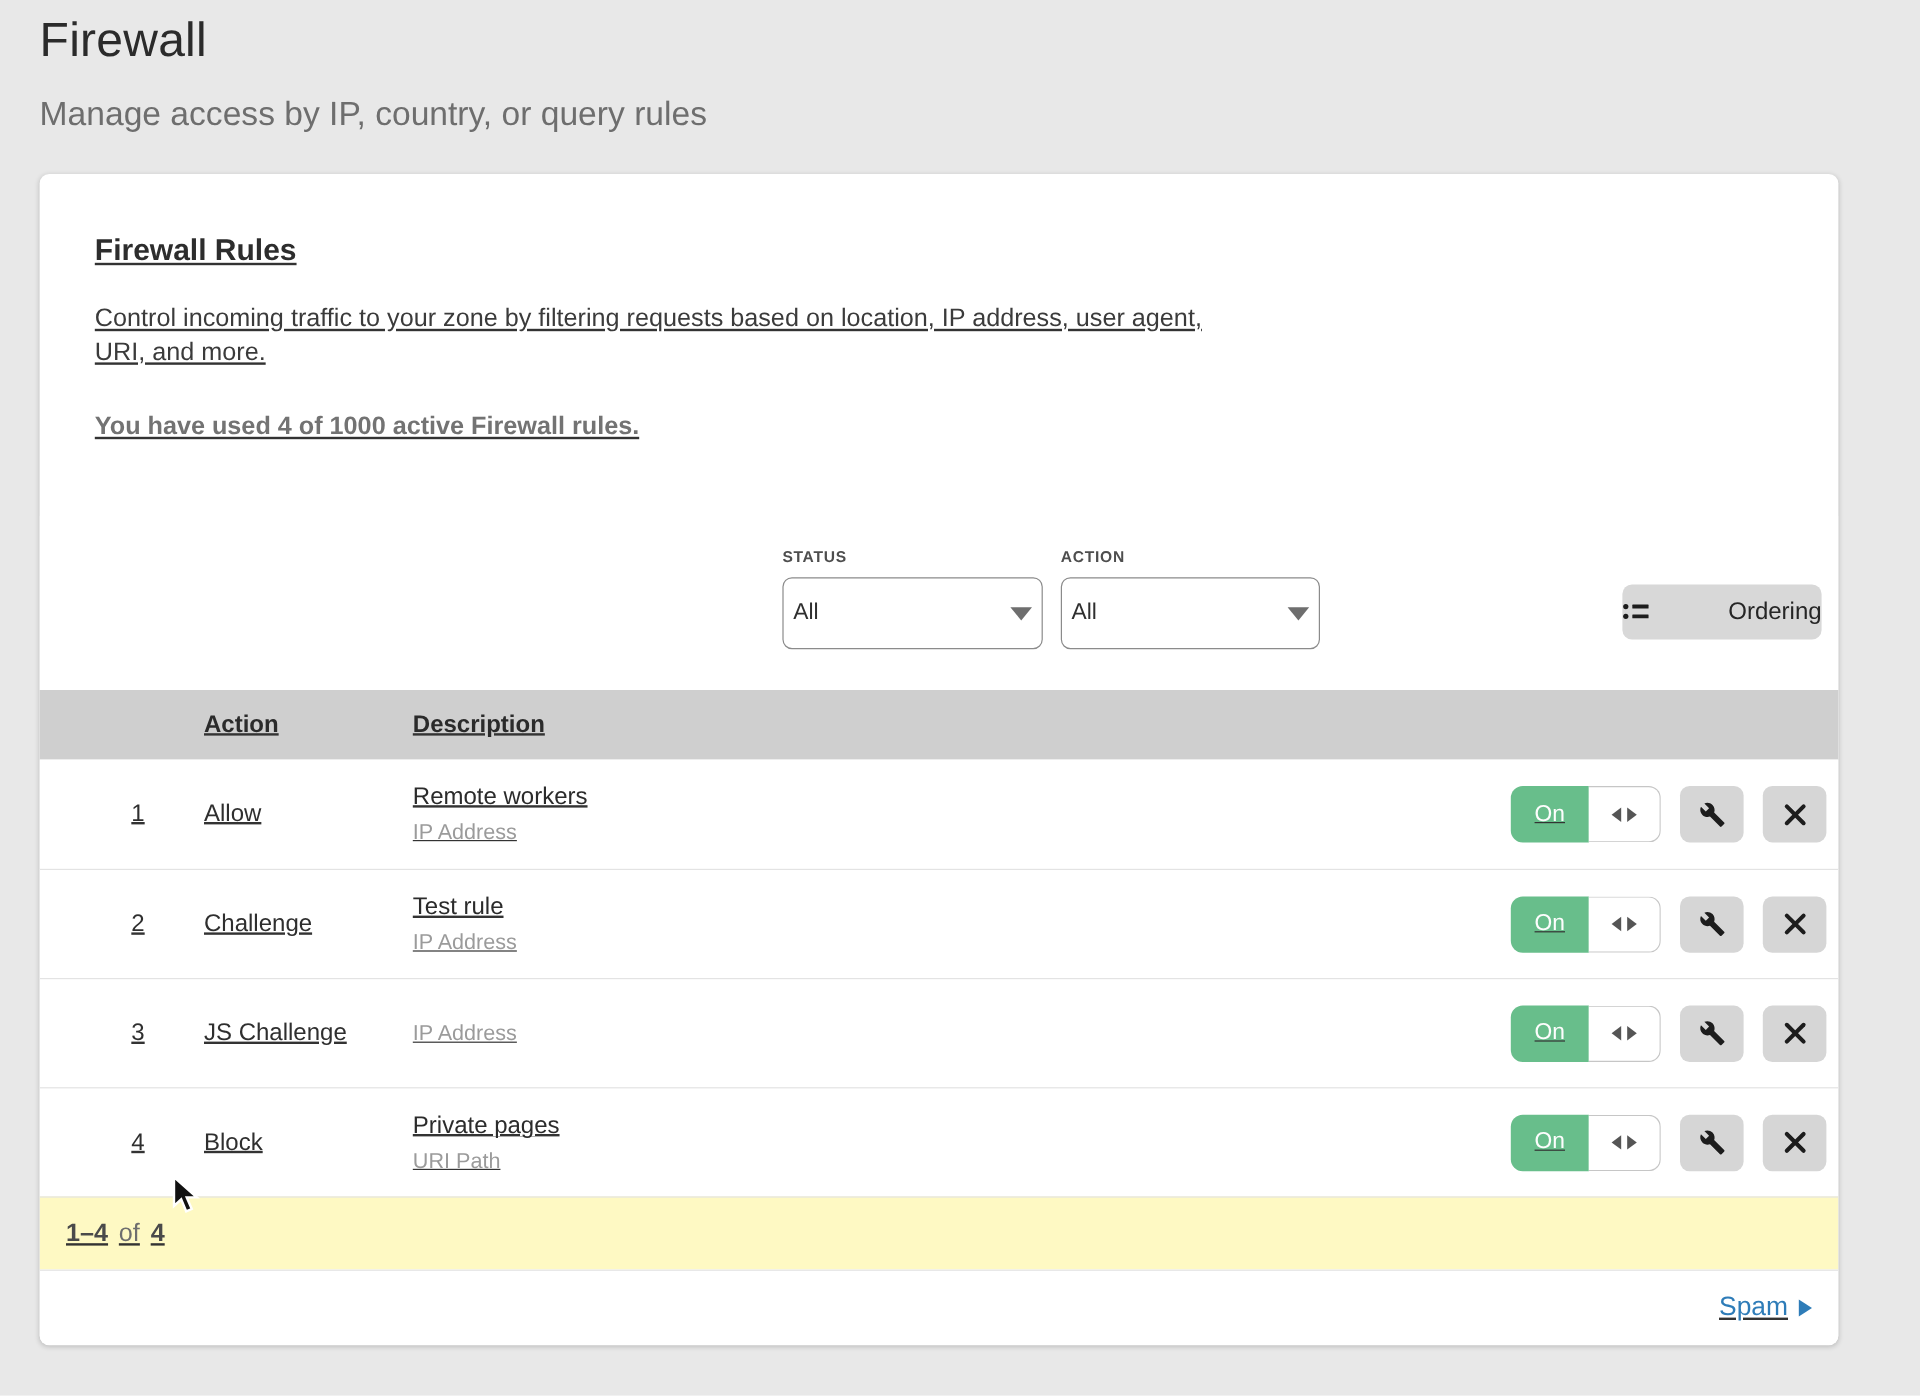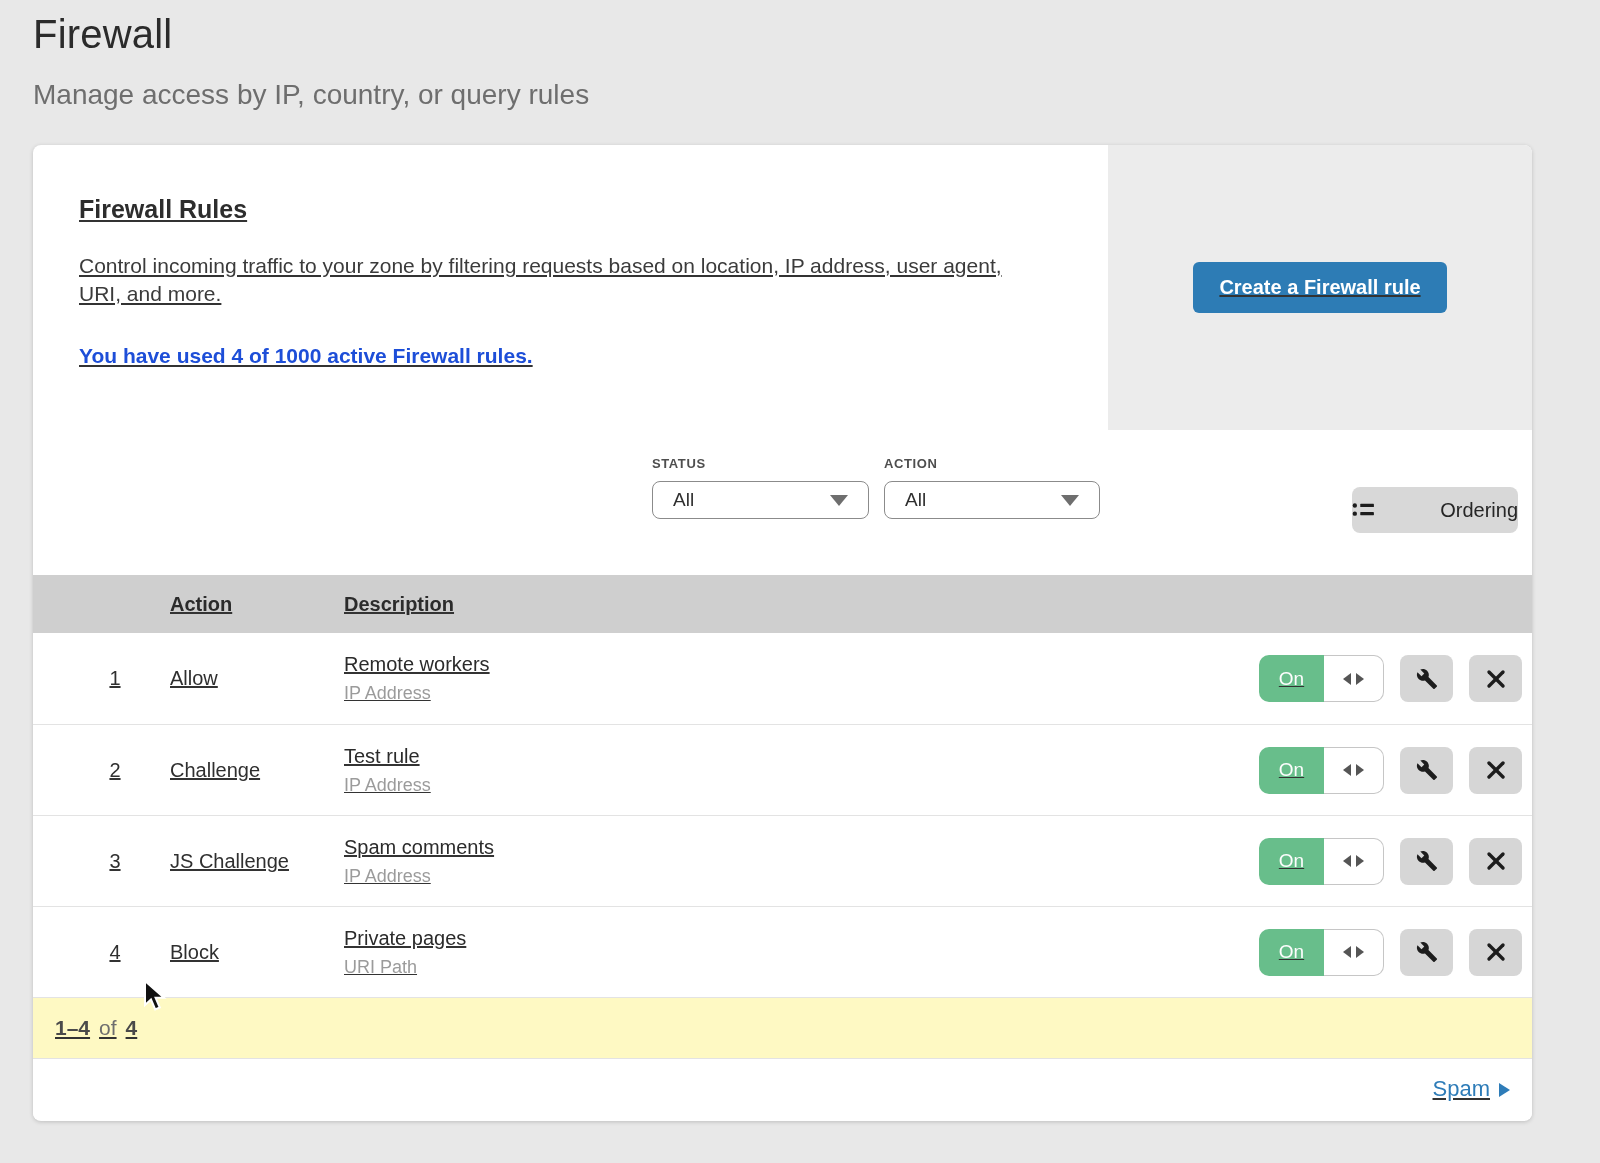--- a/index.html
+++ b/index.html
@@ -28,21 +28,21 @@
     box-shadow: 0 1px 4px rgba(0,0,0,0.18);
     overflow: hidden;
     text-decoration: underline;
   }
 
   
   .card-top { display: flex; height: 285px; }
   .intro { width: 1075px; padding: 50px 0 0 46px; }
   .card-title { font-size: 25px; font-weight: 700; color: #2d2d2d; margin-bottom: 28px; }
   .card-desc { font-size: 21px; line-height: 28px; color: #3b3b3b; max-width: 950px; margin-bottom: 36px; }
-  .card-usage { font-size: 21px; font-weight: 700; color: #1d4ed8; }
+  .card-usage { font-size: 21px; font-weight: 700; color: #737373; }
   .create-panel { flex: 1; background: #ececec; display: flex; align-items: center; justify-content: center; }
   .btn-primary {
     background: #2d7cb5; color: #ffffff; border: none;
     font-family: "Liberation Sans", sans-serif;
     font-size: 20px; font-weight: 700;
     padding: 14px 26px; border-radius: 6px; cursor: pointer;
   }
 
   
   .filters { position: relative; height: 145px; background: #fff; }
@@ -58,23 +58,23 @@
     height: 46px; border: 1px solid #8b8b8b; border-radius: 8px;
     display: flex; align-items: center; padding: 0 14px; background: #fff;
   }
   .search-box svg { flex: 0 0 auto; margin-right: 12px; }
   .search-box input {
     border: none; outline: none; flex: 1; font-size: 19px; color: #333;
     font-family: "Liberation Sans", sans-serif; background: transparent;
   }
   .search-box input::placeholder { color: #8f8f8f; }
   .select-box {
-    height: 38px; border: 1px solid #8b8b8b; border-radius: 8px;
+    height: 60px; border: 1px solid #8b8b8b; border-radius: 8px;
     display: flex; align-items: center; justify-content: space-between;
-    padding: 0 20px; font-size: 19px; color: #2f2f2f; cursor: pointer; background: #fff;
+    padding: 0 8px; font-size: 19px; color: #2f2f2f; cursor: pointer; background: #fff;
   }
   .chev-down {
     width: 0; height: 0;
     border-left: 9px solid transparent; border-right: 9px solid transparent;
     border-top: 11px solid #6e6e6e;
   }
   .ordering-btn {
     position: absolute; top: 57px; right: 14px;
     width: 166px; height: 46px;
     background: #d8d8d8; border: none; border-radius: 8px;
@@ -166,23 +166,20 @@
   </div>
 
   <div class="card">
 
     <div class="card-top">
       <div class="intro">
         <div class="card-title">Firewall Rules</div>
         <p class="card-desc">Control incoming traffic to your zone by filtering requests based on location, IP address, user agent, URI, and more.</p>
         <p class="card-usage">You have used 4 of 1000 active Firewall rules.</p>
       </div>
-      <div class="create-panel">
-        <button class="btn-primary">Create a Firewall rule</button>
-      </div>
     </div>
 
     <div class="filters">
 
       <div class="filter-group status-group">
         <label class="filter-label">STATUS</label>
         <div class="select-box">
           <span>All</span>
           <span class="chev-down"></span>
         </div>
@@ -267,21 +264,20 @@
               <line x1="17" y1="3" x2="3" y2="17"></line>
             </svg>
         </button>
       </div>
     </div>
 
     <div class="row">
       <div class="cell-num">3</div>
       <div class="cell-action">JS Challenge</div>
       <div class="cell-desc">
-        <div class="desc-main">Spam comments</div>
         <div class="desc-sub">IP Address</div>
       </div>
       <div class="controls">
         <div class="toggle">
           <span class="toggle-on">On</span>
           <span class="toggle-handle">
               <i class="tri-left"></i>
               <i class="tri-right"></i>
             </span>
         </div>

